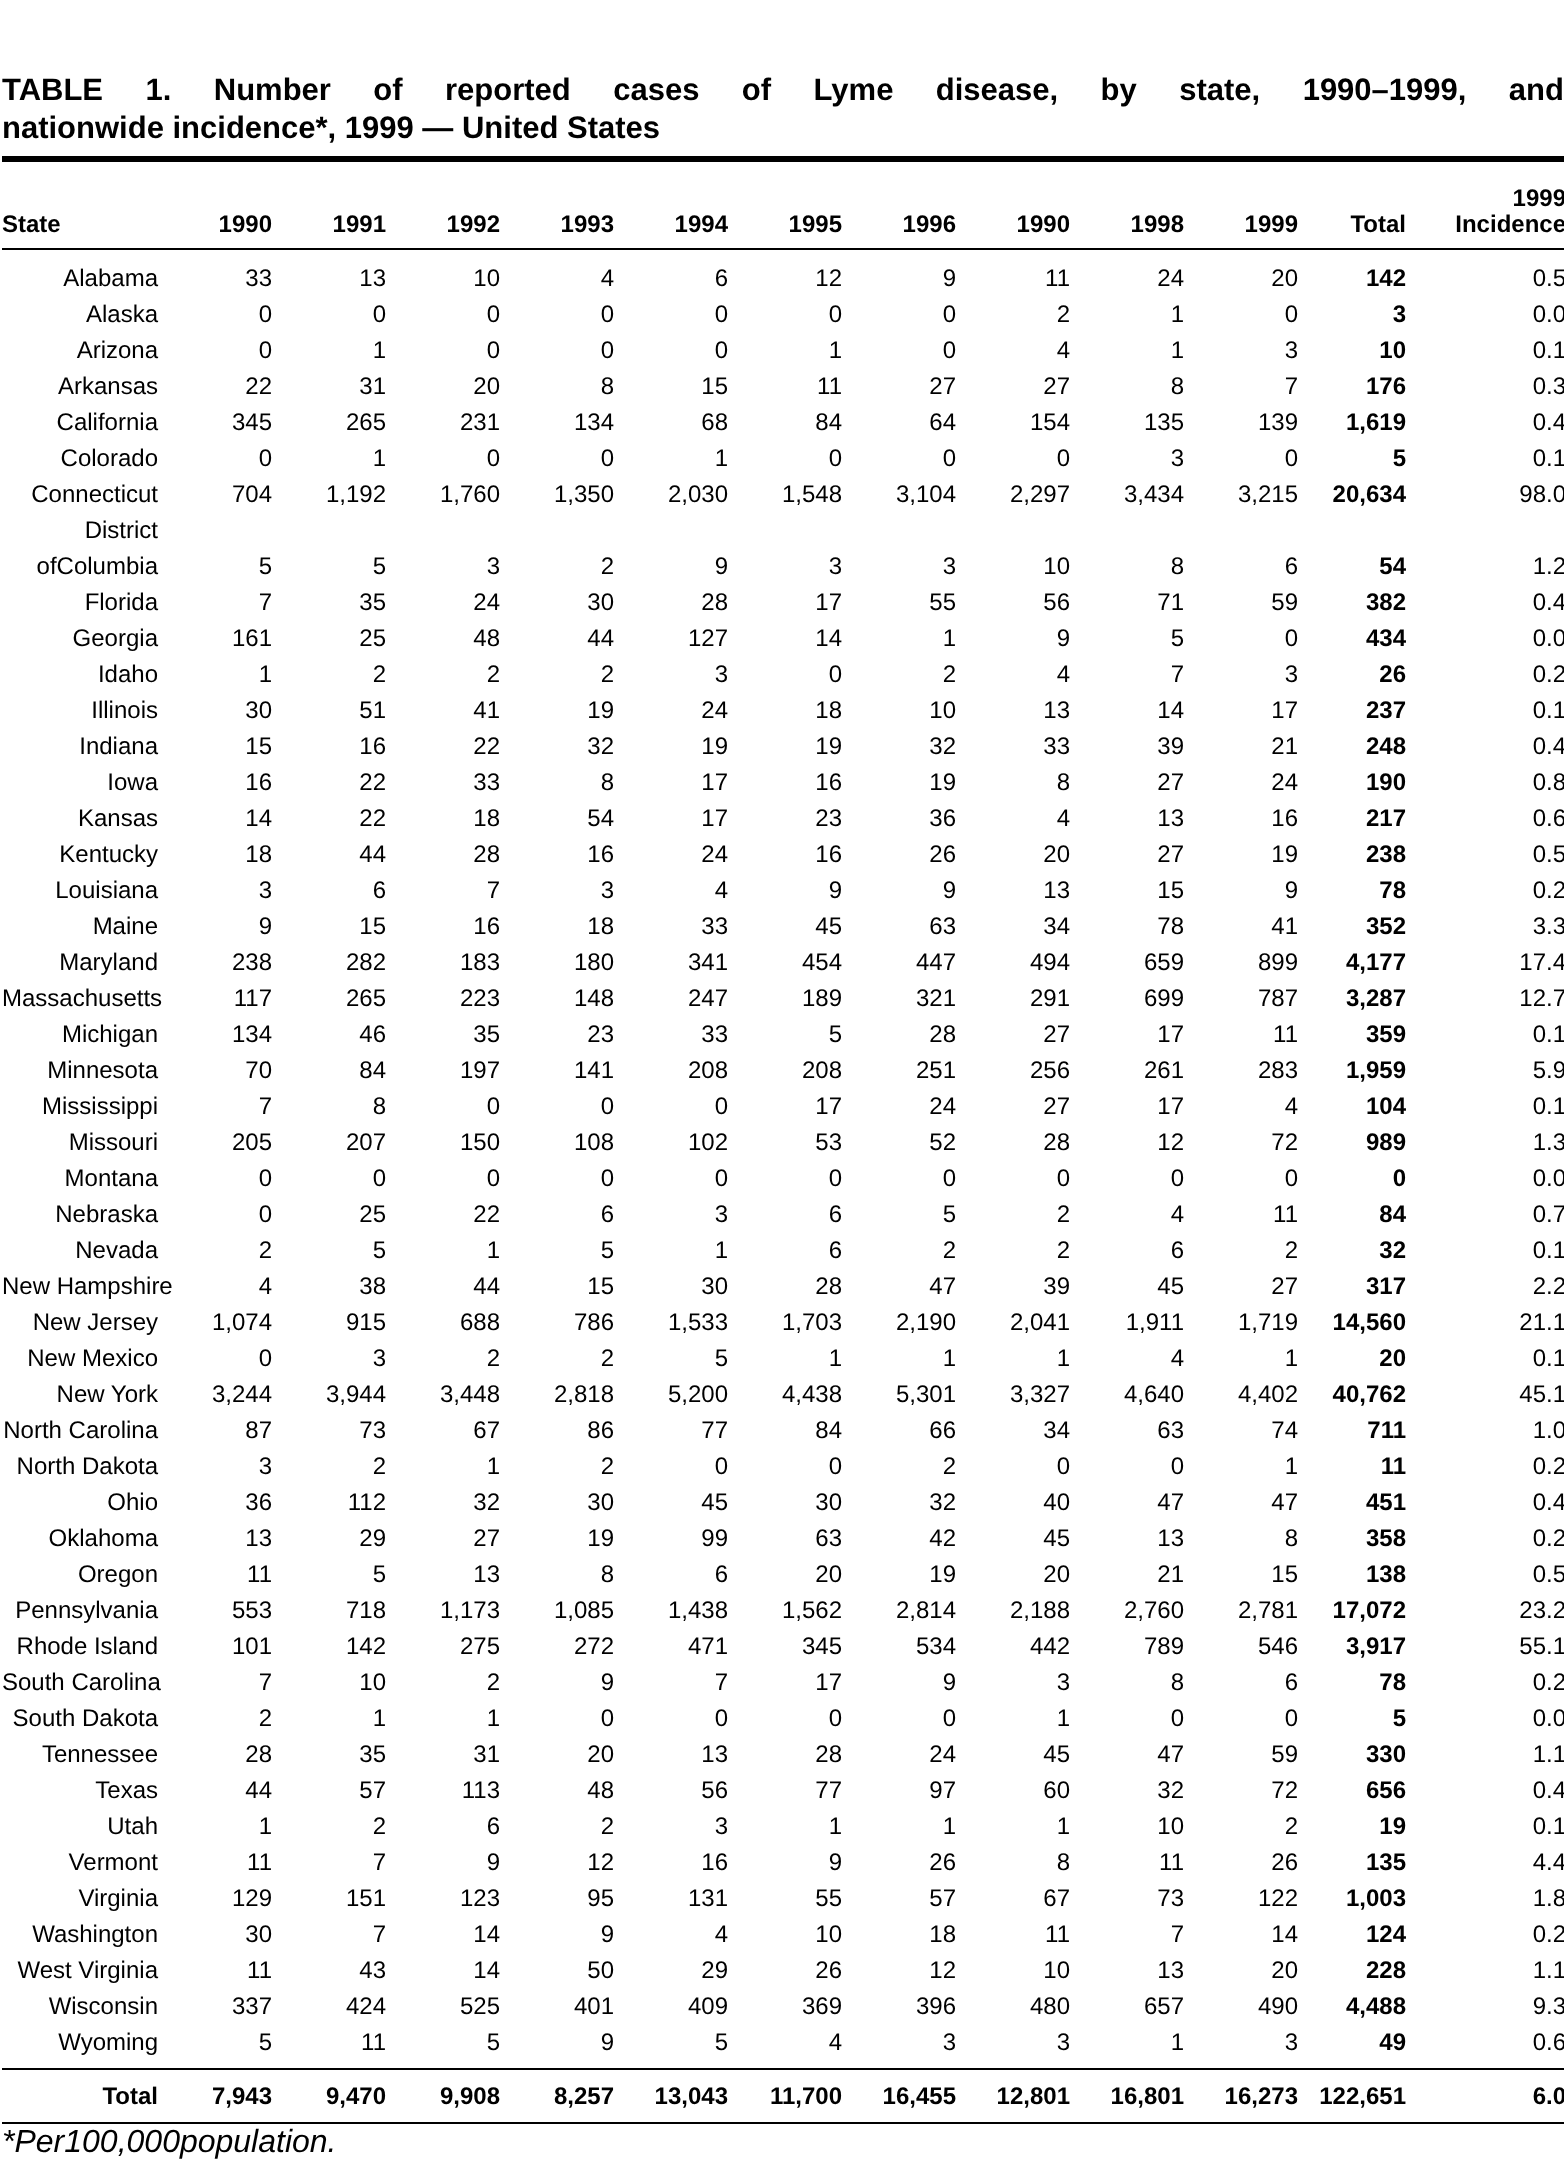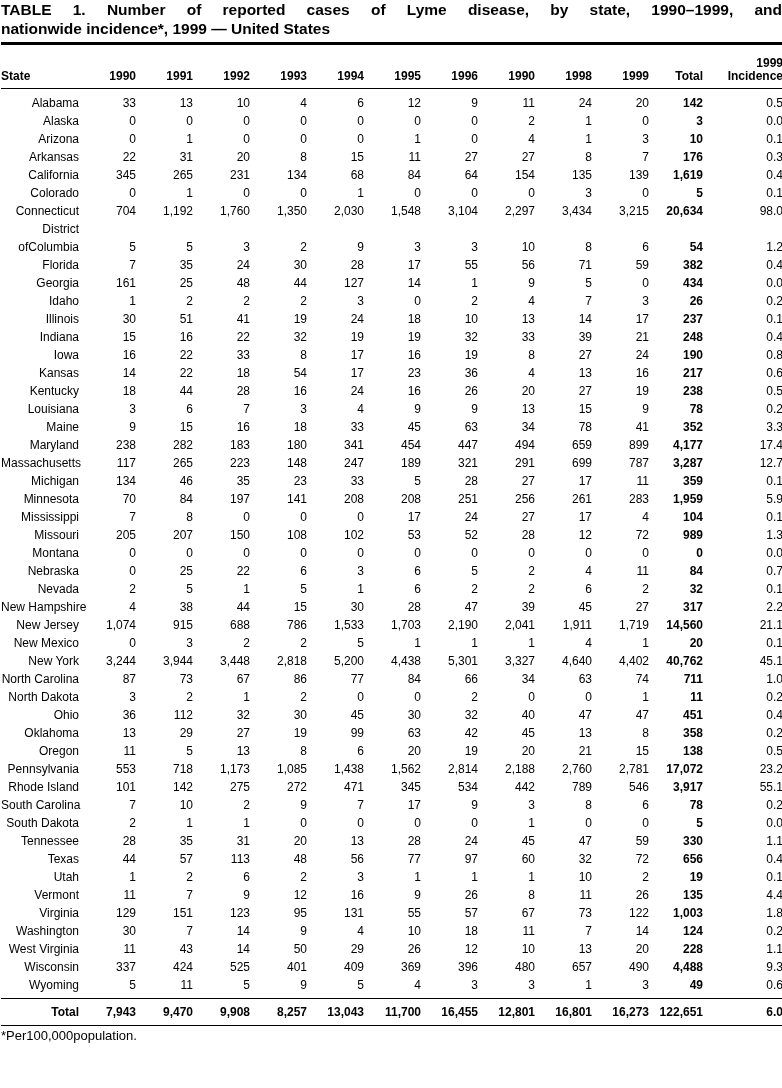--- a/index.html
+++ b/index.html
@@ -4,21 +4,21 @@
 <style>
   * { box-sizing: border-box; }
   html, body { margin: 0; padding: 0; }
   body {
     width: 782px;
     min-height: 1088px;
     background: #ffffff;
     color: #000000;
     font-family: "Liberation Sans", sans-serif;
   }
-  .page { width: 782px; padding: 1px 0 0 1px; }
+  .page { width: 782px; padding: 1px 0 0 1px; margin-top: 36px; }
 
   .title { font-size: 15.5px; font-weight: bold; line-height: 18.5px; }
   .title .l1 { text-align: justify; text-align-last: justify; }
   .title .l2 { text-align: left; }
   .title-rule { border: none; border-top: 3.5px solid #000; margin: 4px 0 0 0; }
 
   table.lyme { width: 780px; border-collapse: collapse; table-layout: fixed; }
   col.c-state { width: 78px; }
   col.c-year  { width: 57px; }
   col.c-total { width: 54px; }
@@ -40,21 +40,21 @@
   td.total-cell { font-weight: bold; }
   td.italic { font-style: italic; font-weight: normal; }
   tr.data-row.first td { padding-top: 5px; }
   tr.data-row.last td { padding-bottom: 4px; }
   tr.total-row td {
     font-weight: bold;
     border-top: 1.5px solid #000;
     border-bottom: 1.5px solid #000;
     padding: 4px 0;
   }
-  .footnote { font-size: 13px; line-height: 15px; padding-top: 2px; }
+  .footnote { font-size: 16px; line-height: 15px; padding-top: 2px; font-style: italic; }
 </style>
 </head>
 <body>
 
 <div class="page">
 
   <div class="title">
     <div class="l1">TABLE 1. Number of reported cases of Lyme disease, by state, 1990–1999, and</div>
     <div class="l2">nationwide incidence*, 1999 — United States</div>
   </div>

